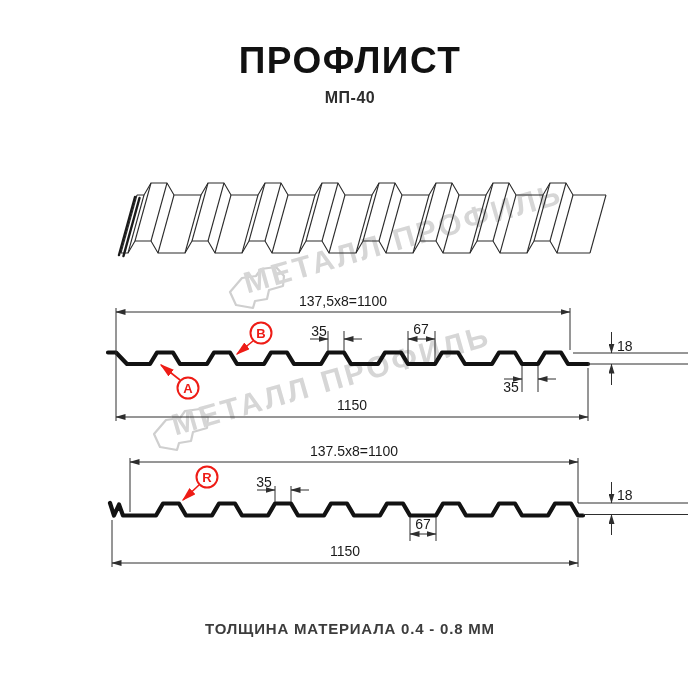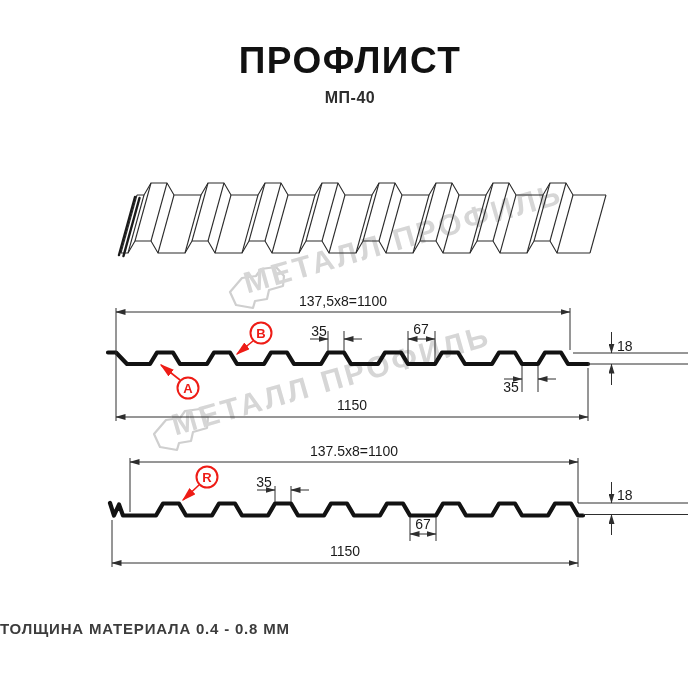--- a/index.html
+++ b/index.html
@@ -2,21 +2,21 @@
 <html><head>
 <meta charset="utf-8">
 <style>
   html,body{margin:0;padding:0;background:#ffffff;}
   #page{position:relative;width:700px;height:700px;background:#ffffff;overflow:hidden;
         font-family:"Liberation Sans",sans-serif;}
   .header{position:absolute;top:40px;left:0;width:700px;text-align:center;}
   .title{font-size:37px;font-weight:800;letter-spacing:1.5px;color:#111111;
          font-family:"Liberation Sans",sans-serif;}
   .subtitle{margin-top:7px;font-size:16px;font-weight:600;letter-spacing:.5px;color:#2d2d2d;}
-  .footer{position:absolute;top:620px;left:0;width:700px;text-align:left;
+  .footer{position:absolute;top:620px;left:0;width:700px;text-align:center;
           font-size:15px;font-weight:600;letter-spacing:.8px;color:#3c3c3c;}
   svg{position:absolute;left:0;top:0;}
   .wm-text{fill:#d6d6d6;font-size:30px;font-weight:700;letter-spacing:3px;
            font-family:"Liberation Sans",sans-serif;}
   .wm-logo{fill:none;stroke:#cfcfcf;stroke-width:2.2;stroke-linejoin:round;}
   .wire{fill:none;stroke:#2b2b2b;stroke-width:1.1;stroke-linejoin:round;}
   .edge3d{fill:none;stroke:#1a1a1a;stroke-width:2.4;stroke-linecap:round;}
   .profile{fill:none;stroke:#121212;stroke-width:4.2;stroke-linejoin:round;stroke-linecap:round;}
   .dim{stroke:#2e2e2e;stroke-width:1;fill:none;}
   .dimtext{fill:#1a1a1a;font-size:14px;font-family:"Liberation Sans",sans-serif;}

